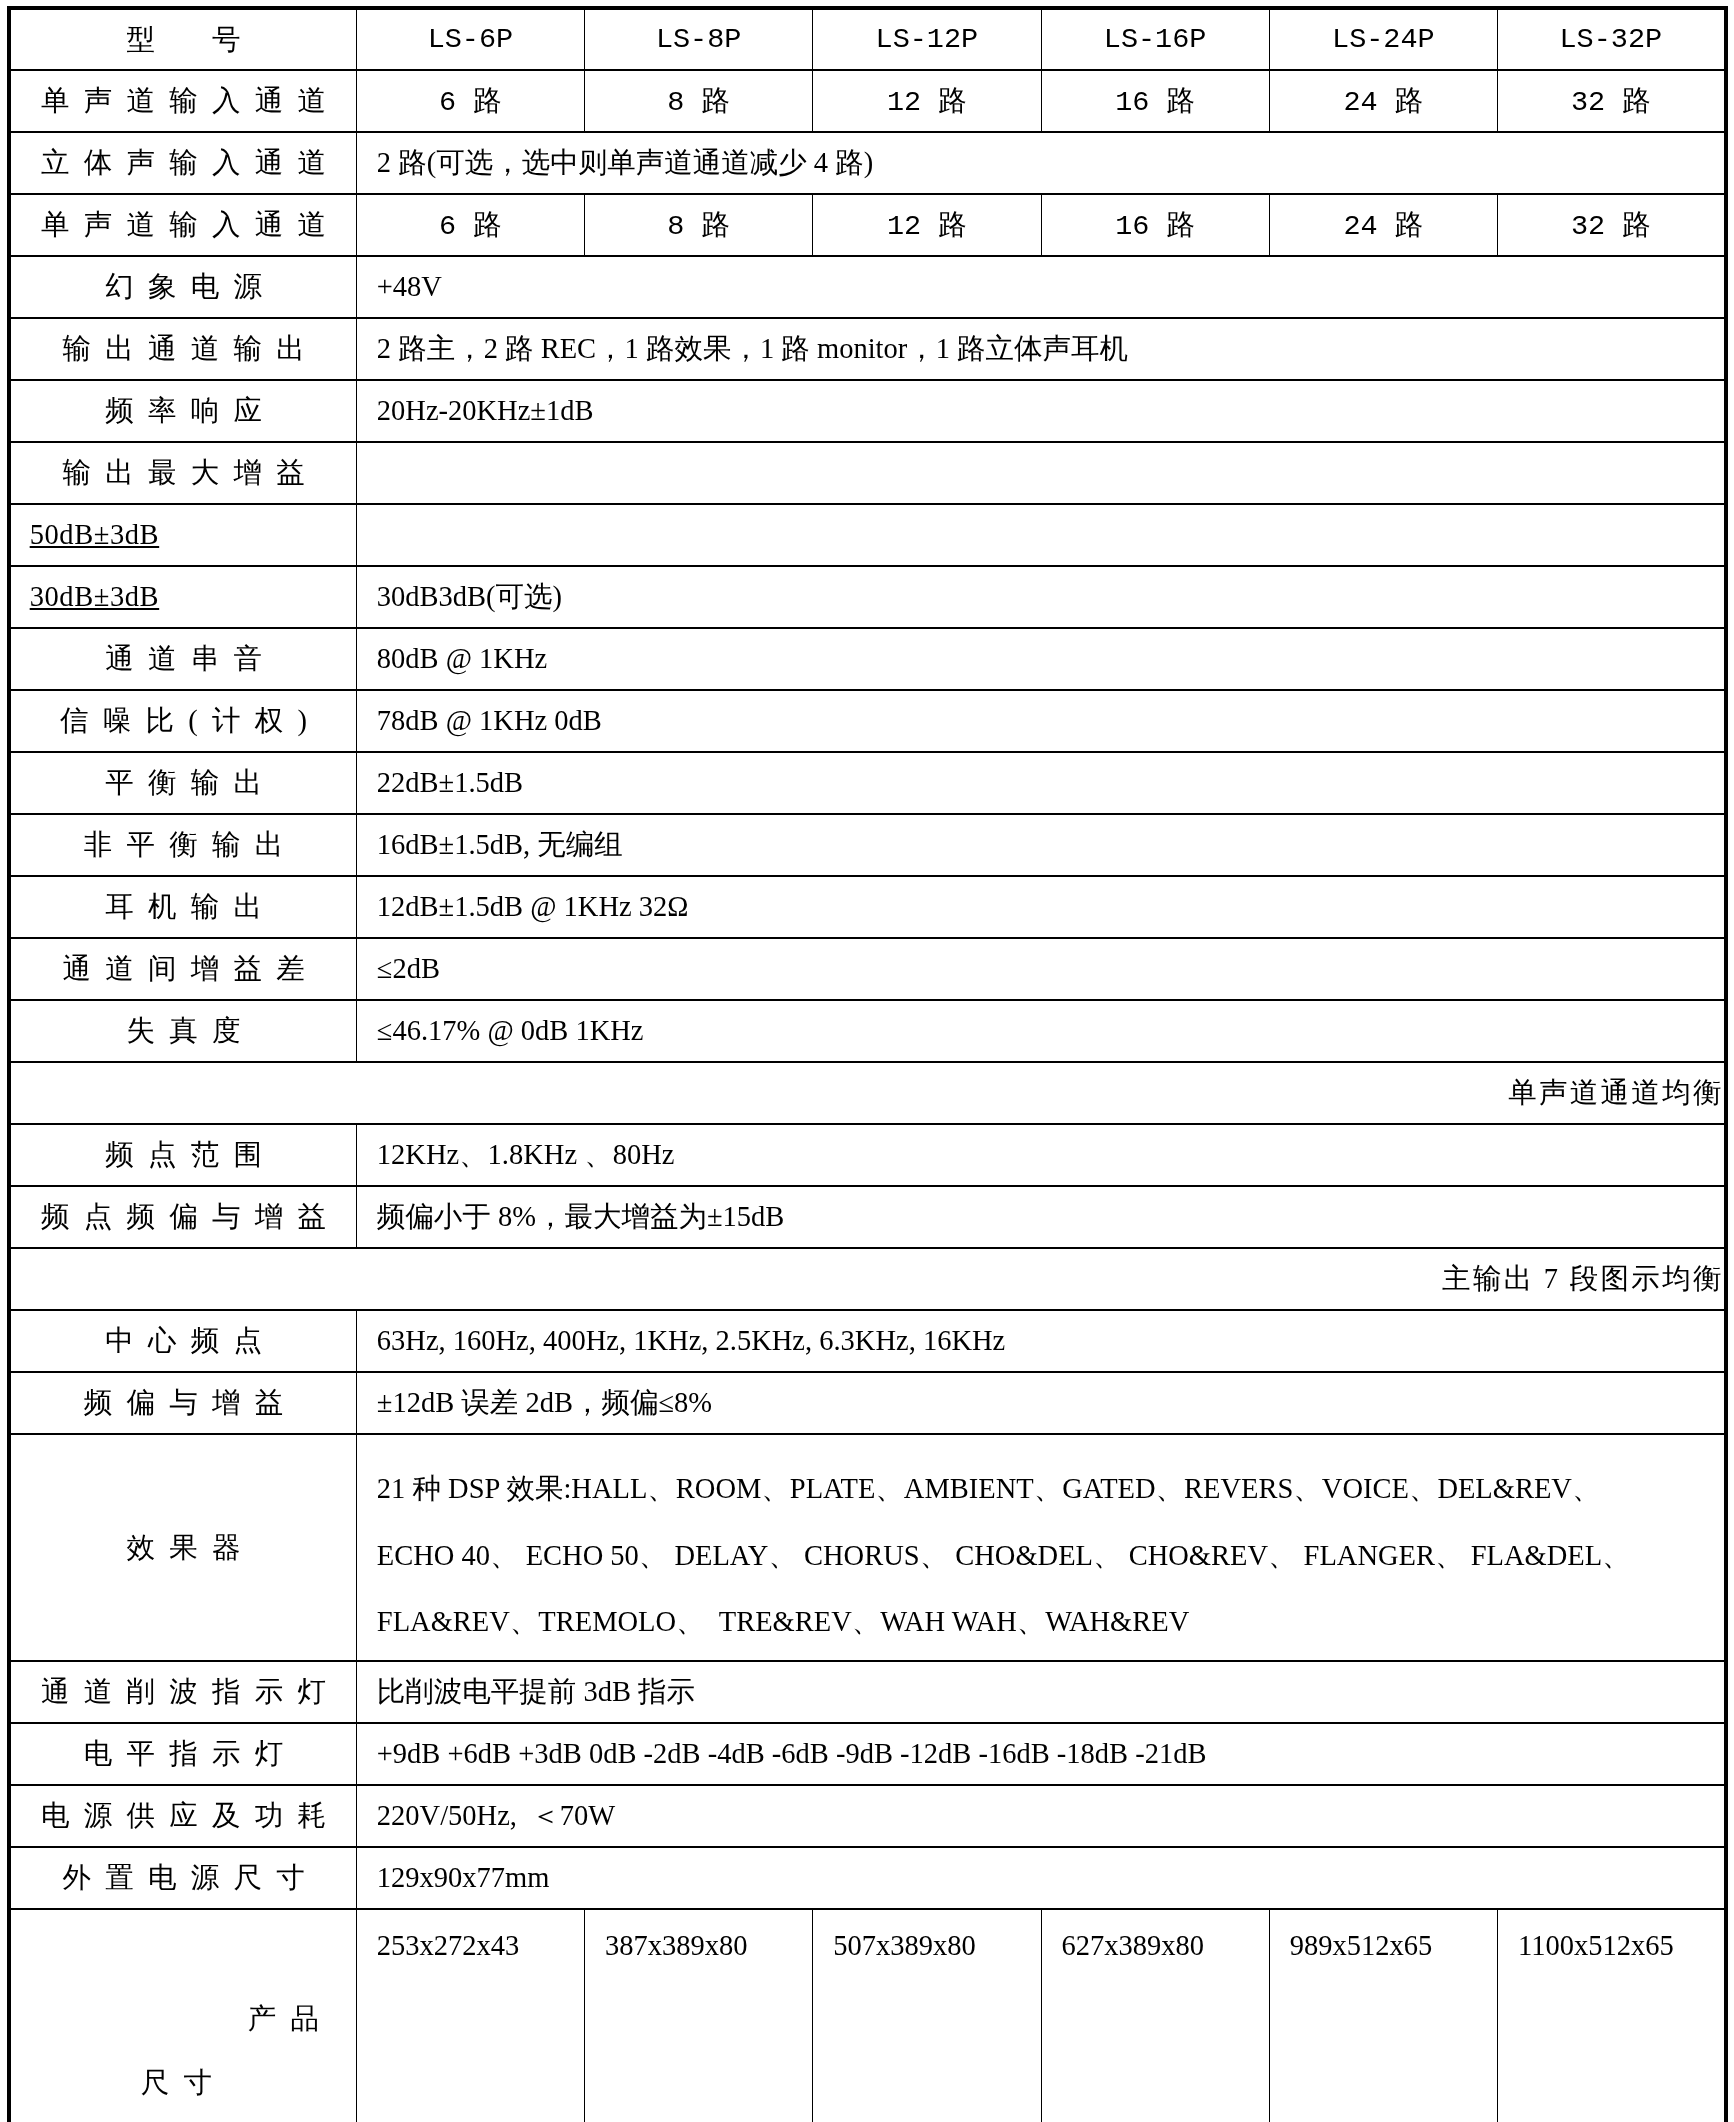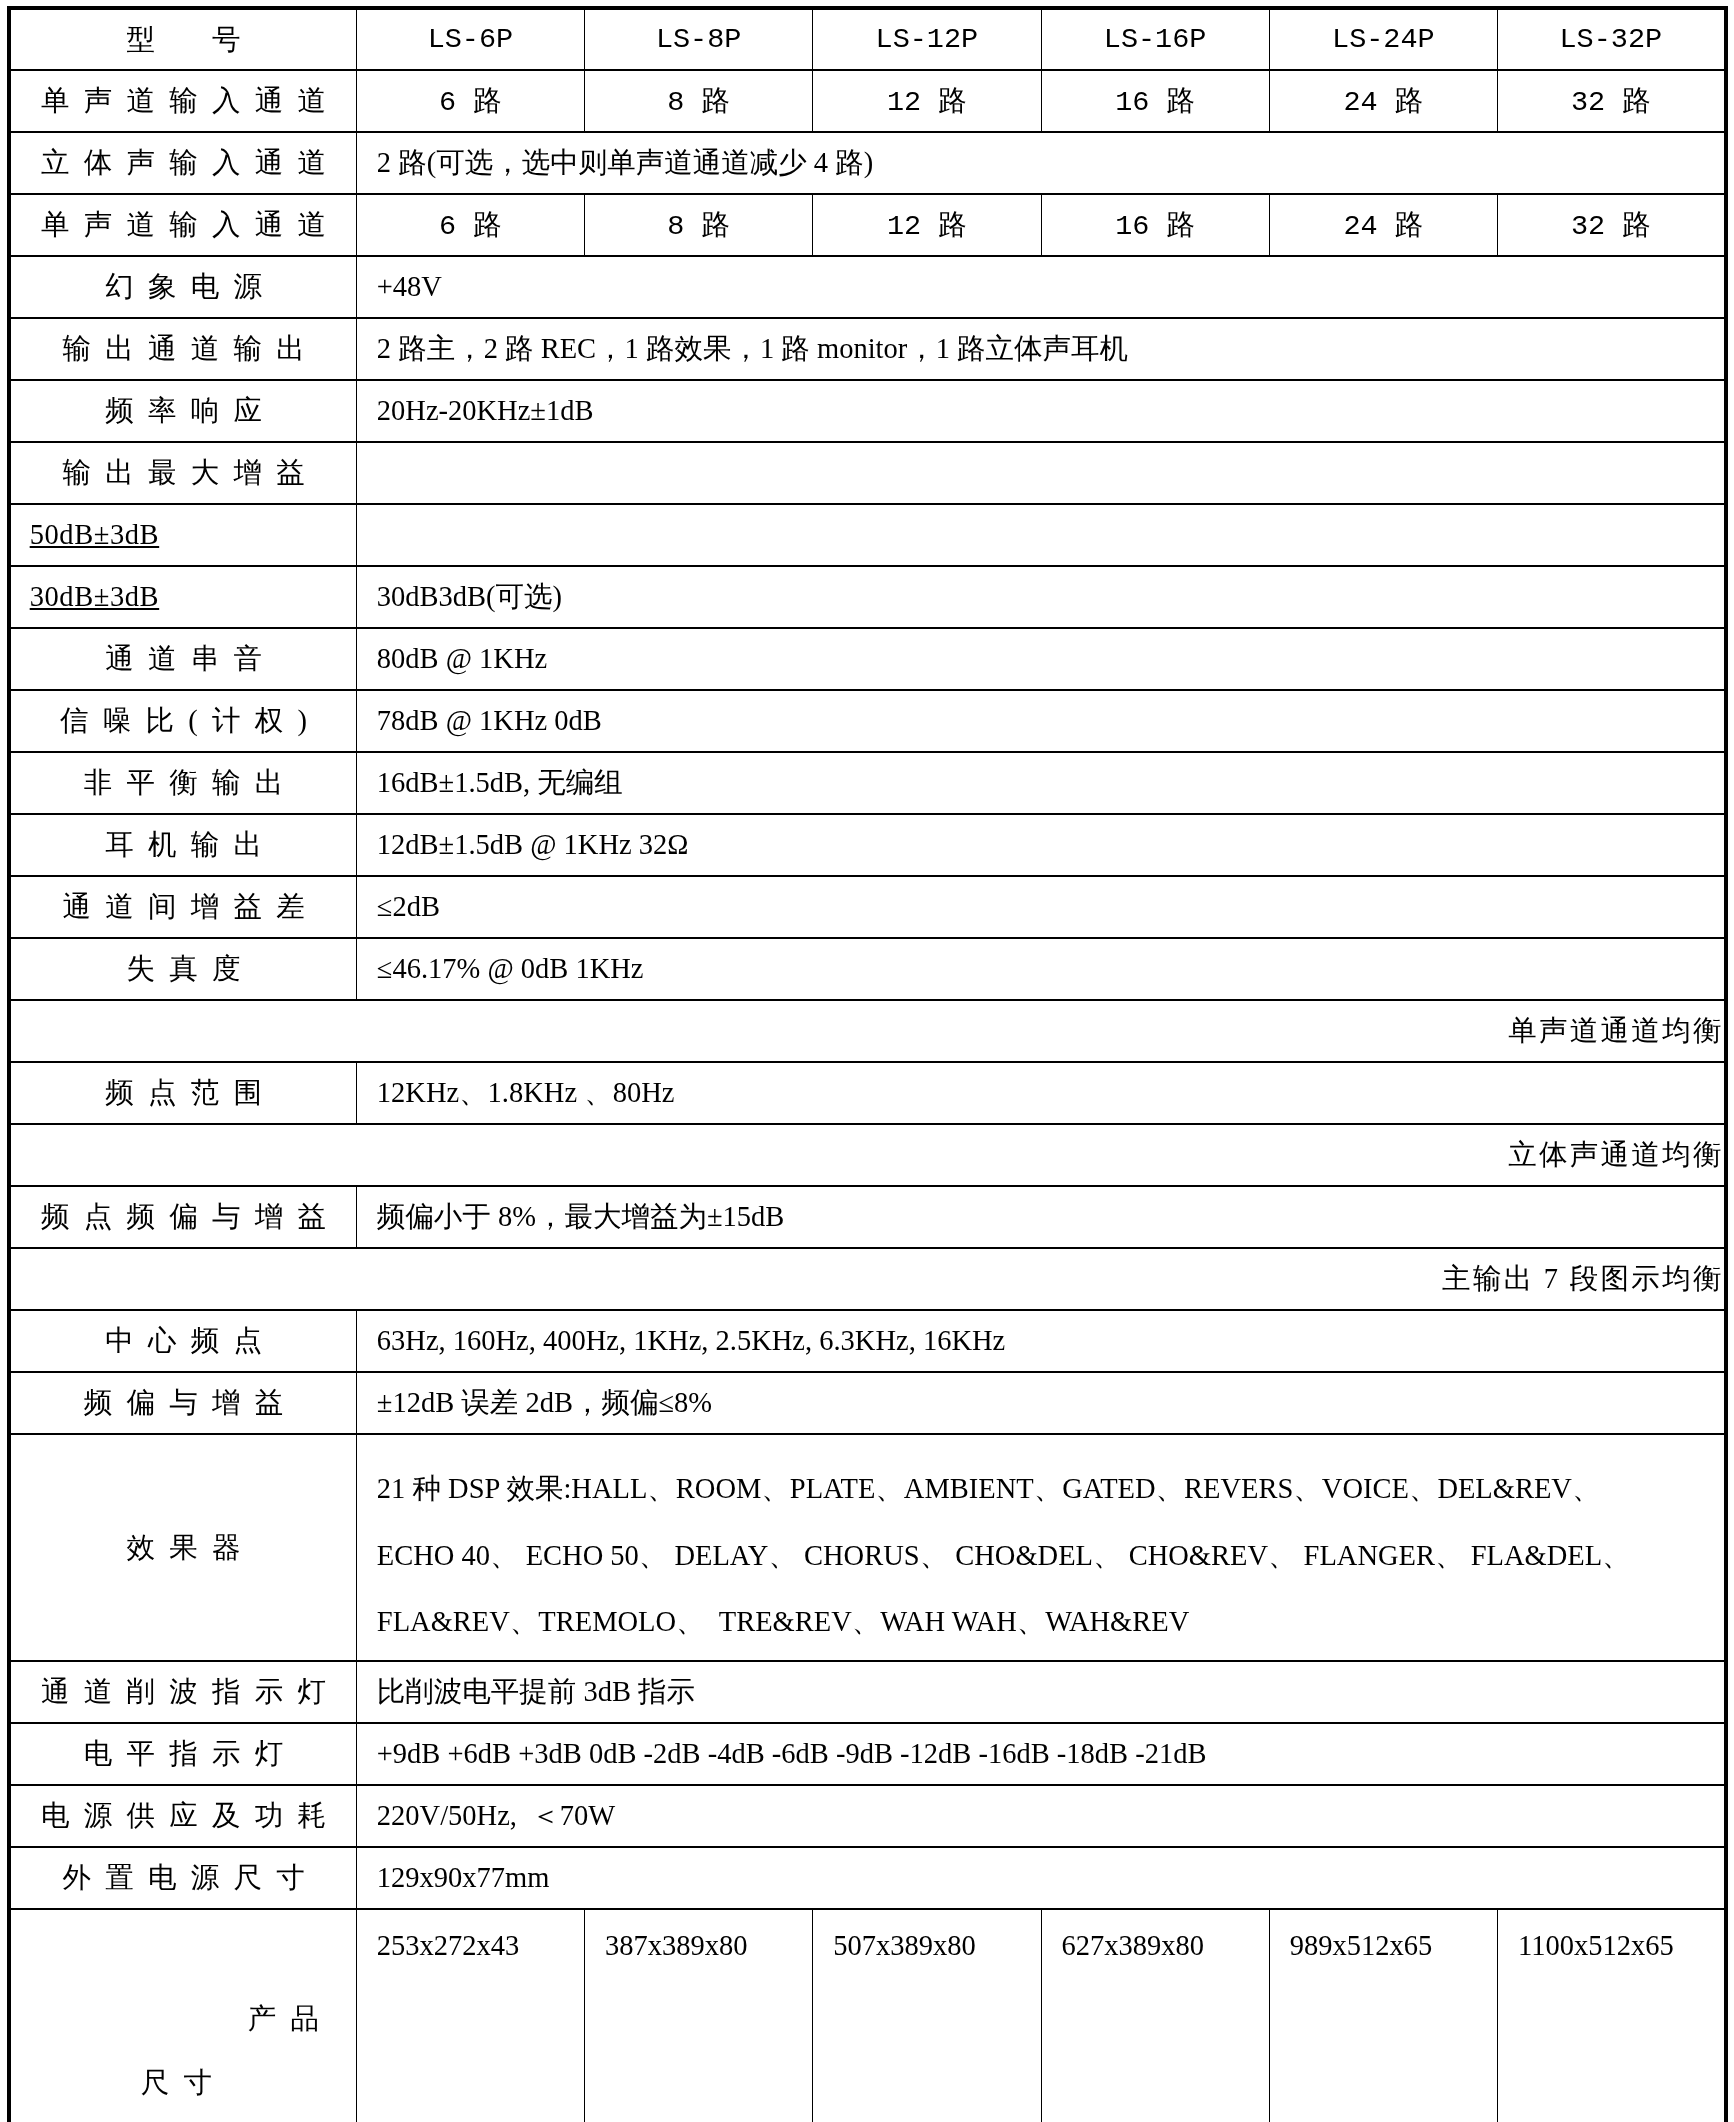--- a/index.html
+++ b/index.html
@@ -145,20 +145,24 @@
       <tr class="r-std">
         <td class="lbl">通道串音</td>
         <td class="val" colspan="6">80dB @ 1KHz</td>
       </tr>
 
       <tr class="r-std">
         <td class="lbl">信噪比(计权)</td>
         <td class="val" colspan="6">78dB @ 1KHz 0dB</td>
       </tr>
 
+      <tr class="r-std">
+        <td class="lbl">平衡输出</td>
+        <td class="val" colspan="6">22dB±1.5dB</td>
+      </tr>
 
       <tr class="r-std">
         <td class="lbl">非平衡输出</td>
         <td class="val" colspan="6">16dB±1.5dB, 无编组</td>
       </tr>
 
       <tr class="r-std">
         <td class="lbl">耳机输出</td>
         <td class="val" colspan="6">12dB±1.5dB @ 1KHz 32Ω</td>
       </tr>
@@ -175,23 +179,20 @@
 
       <tr class="r-std">
         <td class="full" colspan="7">单声道通道均衡</td>
       </tr>
 
       <tr class="r-std">
         <td class="lbl">频点范围</td>
         <td class="val" colspan="6">12KHz、1.8KHz 、80Hz</td>
       </tr>
 
-      <tr class="r-std">
-        <td class="full" colspan="7">立体声通道均衡</td>
-      </tr>
 
       <tr class="r-std">
         <td class="lbl">频点频偏与增益</td>
         <td class="val" colspan="6">频偏小于 8%，最大增益为±15dB</td>
       </tr>
 
       <tr class="r-std">
         <td class="full" colspan="7">主输出 7 段图示均衡</td>
       </tr>
 

